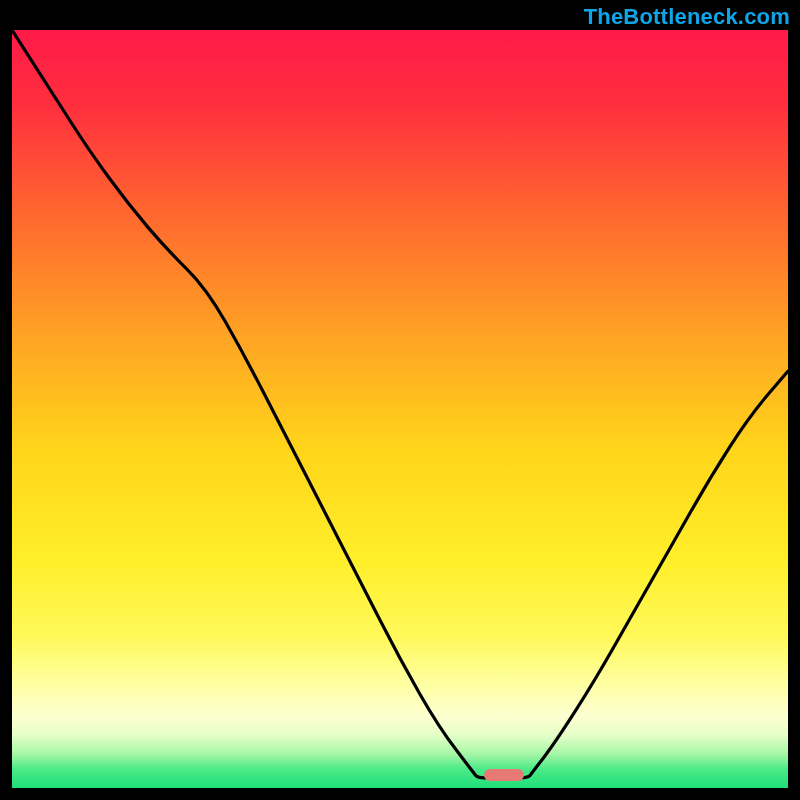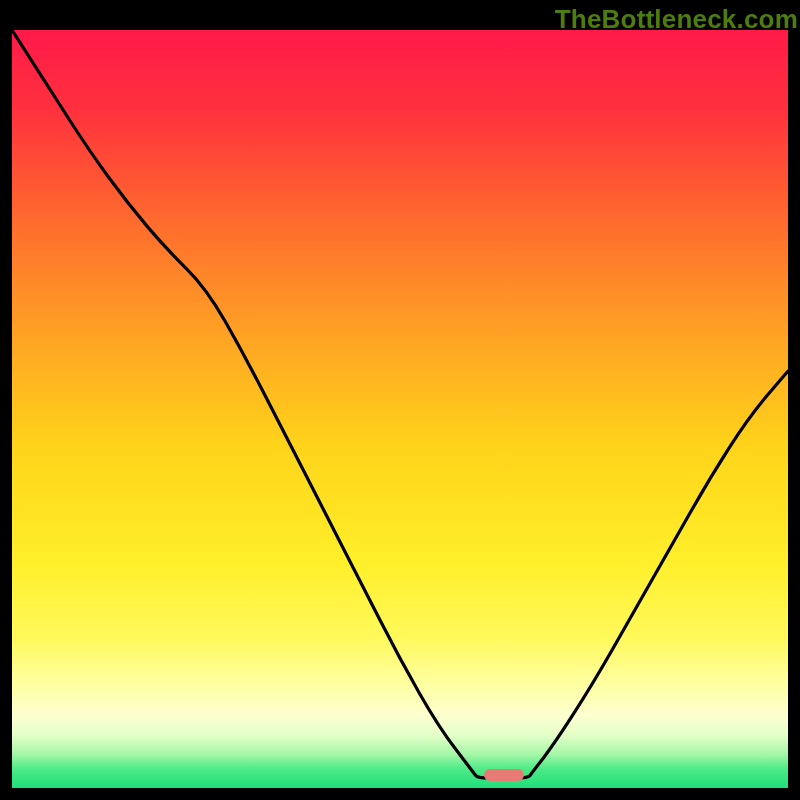--- a/index.html
+++ b/index.html
@@ -22,23 +22,23 @@
   .plot {
     position: absolute;
     left: 0;
     top: 0;
     width: 776px;
     height: 758px;
   }
   .attribution {
     position: absolute;
     top: 4px;
-    right: 2px;
-    color: #4d7c0f;
-    font-size: 26px;
+    right: 10px;
+    color: #0ea5e9;
+    font-size: 22px;
     font-weight: 600;
     letter-spacing: 0.2px;
   }
   .marker {
     position: absolute;
     height: 12px;
     border-radius: 6px;
     background: #e77a74;
   }
 </style>

